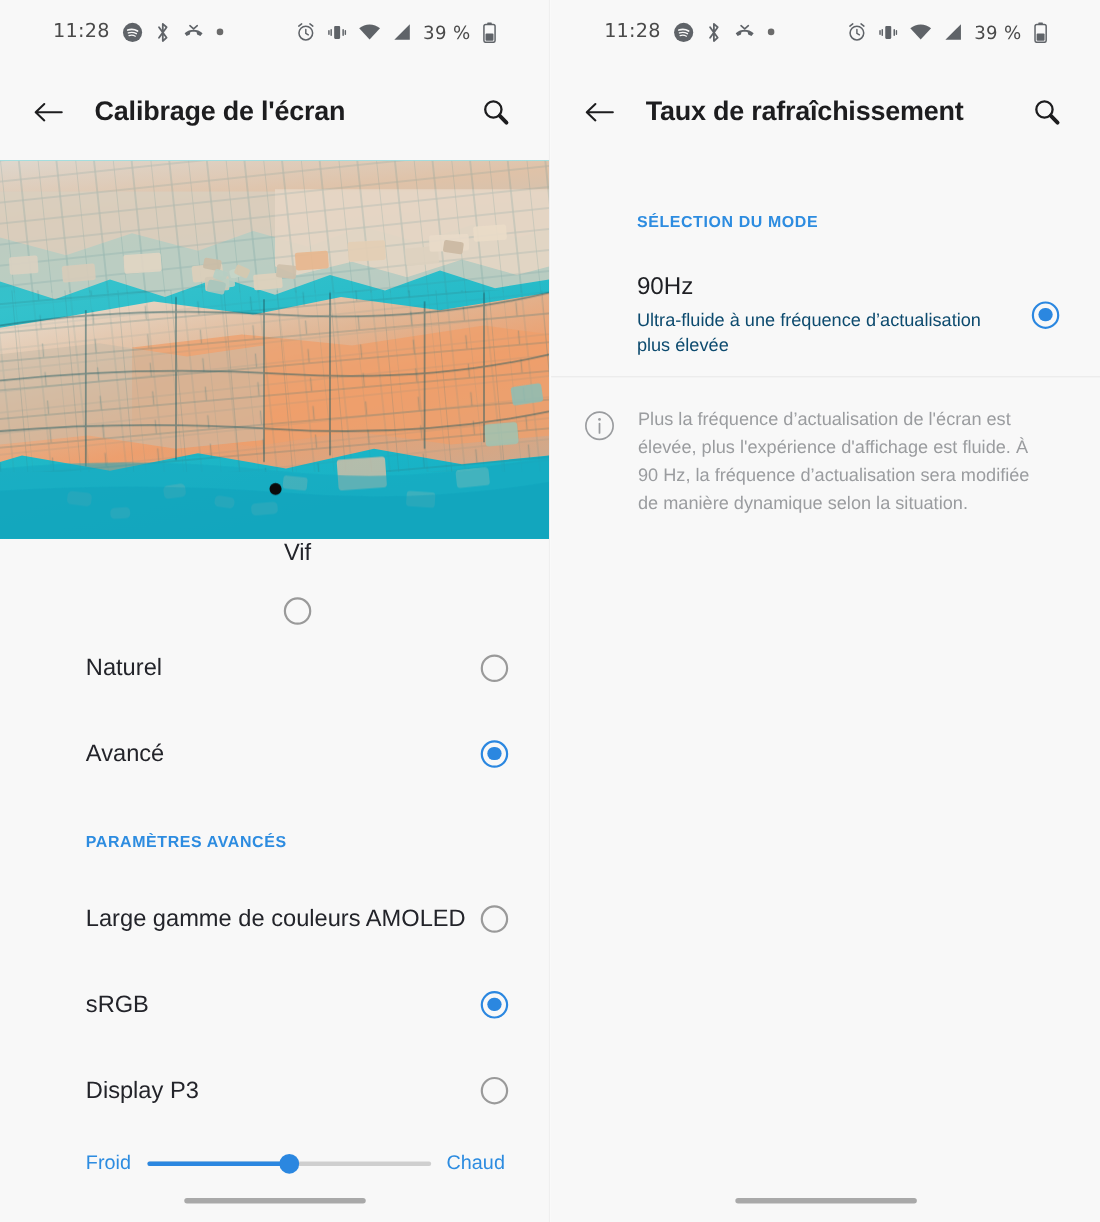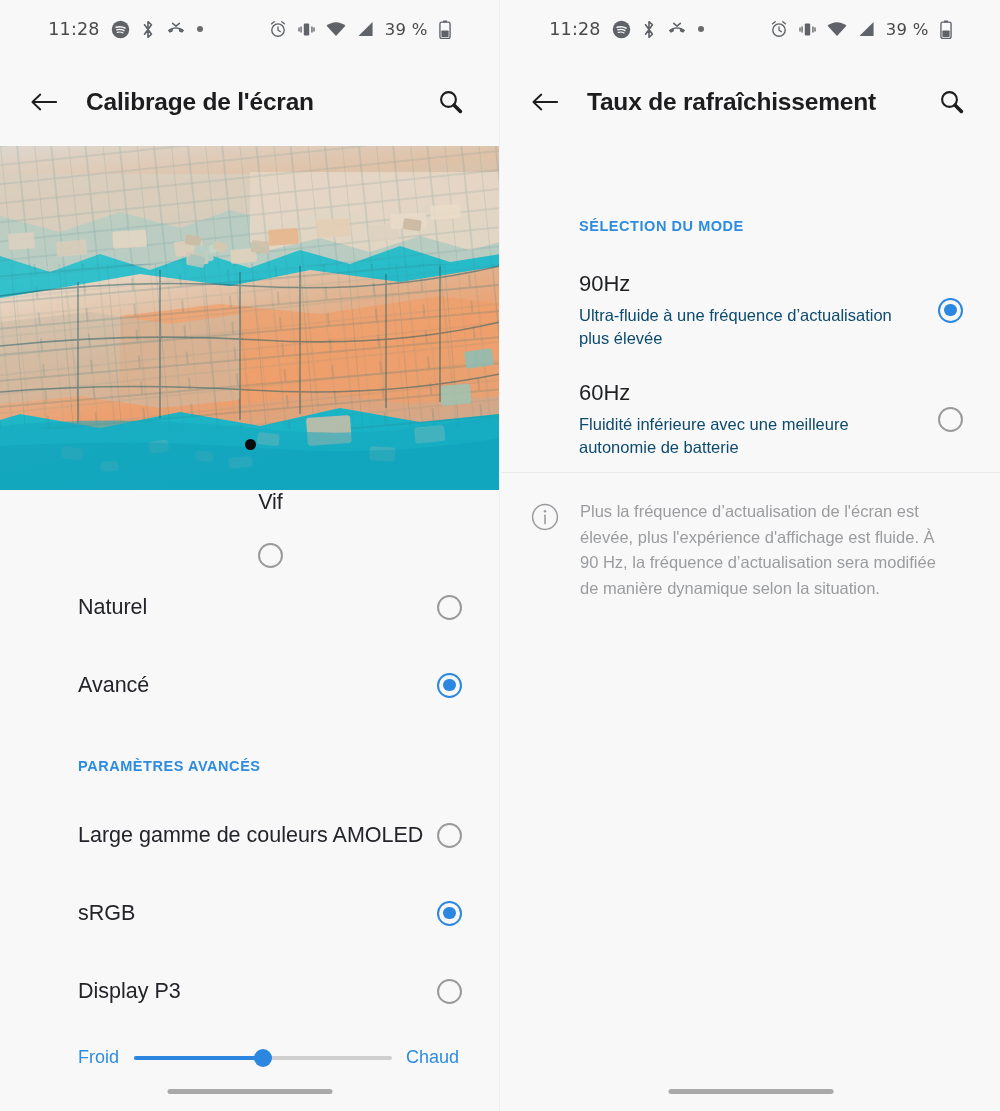--- a/index.html
+++ b/index.html
@@ -548,37 +548,30 @@
       </div>
       <div class="title">Taux de rafraîchissement</div>
       <div class="search">
         <svg width="26" height="26" viewBox="0 0 26 26">
           <circle cx="10.5" cy="10.5" r="7.4" stroke="#1d1d1f" stroke-width="2.1" fill="none"></circle>
           <path d="M16.2 16.2L22.4 22.4" stroke="#1d1d1f" stroke-width="3.6" stroke-linecap="round"></path>
         </svg>
       </div>
     </div>
 
-    <div class="section-head" style="margin-top:72px;">SÉLECTION DU MODE</div>
+    <div class="section-head" style="margin-top:48px;">SÉLECTION DU MODE</div>
 
     <div class="mode-row" style="height:112px; margin-top:20px;">
       <div class="mode-texts">
         <div class="mode-title">90Hz</div>
         <div class="mode-desc">Ultra-fluide à une fréquence d’actualisation plus élevée</div>
       </div>
       <span class="radio on"></span>
     </div>
 
-    <div class="mode-row" style="height:106px;">
-      <div class="mode-texts">
-        <div class="mode-title">60Hz</div>
-        <div class="mode-desc" style="max-width:320px;">Fluidité inférieure avec une meilleure autonomie de batterie</div>
-      </div>
-      <span class="radio"></span>
-    </div>
 
     <div class="divider"></div>
 
     <div class="note">
       <span class="info-ico">
         <svg width="30" height="30" viewBox="0 0 30 30">
           <circle cx="15" cy="15" r="12.4" stroke="#9a9c9f" stroke-width="1.5" fill="none"></circle>
           <circle cx="15" cy="9.3" r="1.25" fill="#9a9c9f"></circle>
           <path d="M15 13.2v8.4" stroke="#9a9c9f" stroke-width="1.6" stroke-linecap="round"></path>
         </svg>

